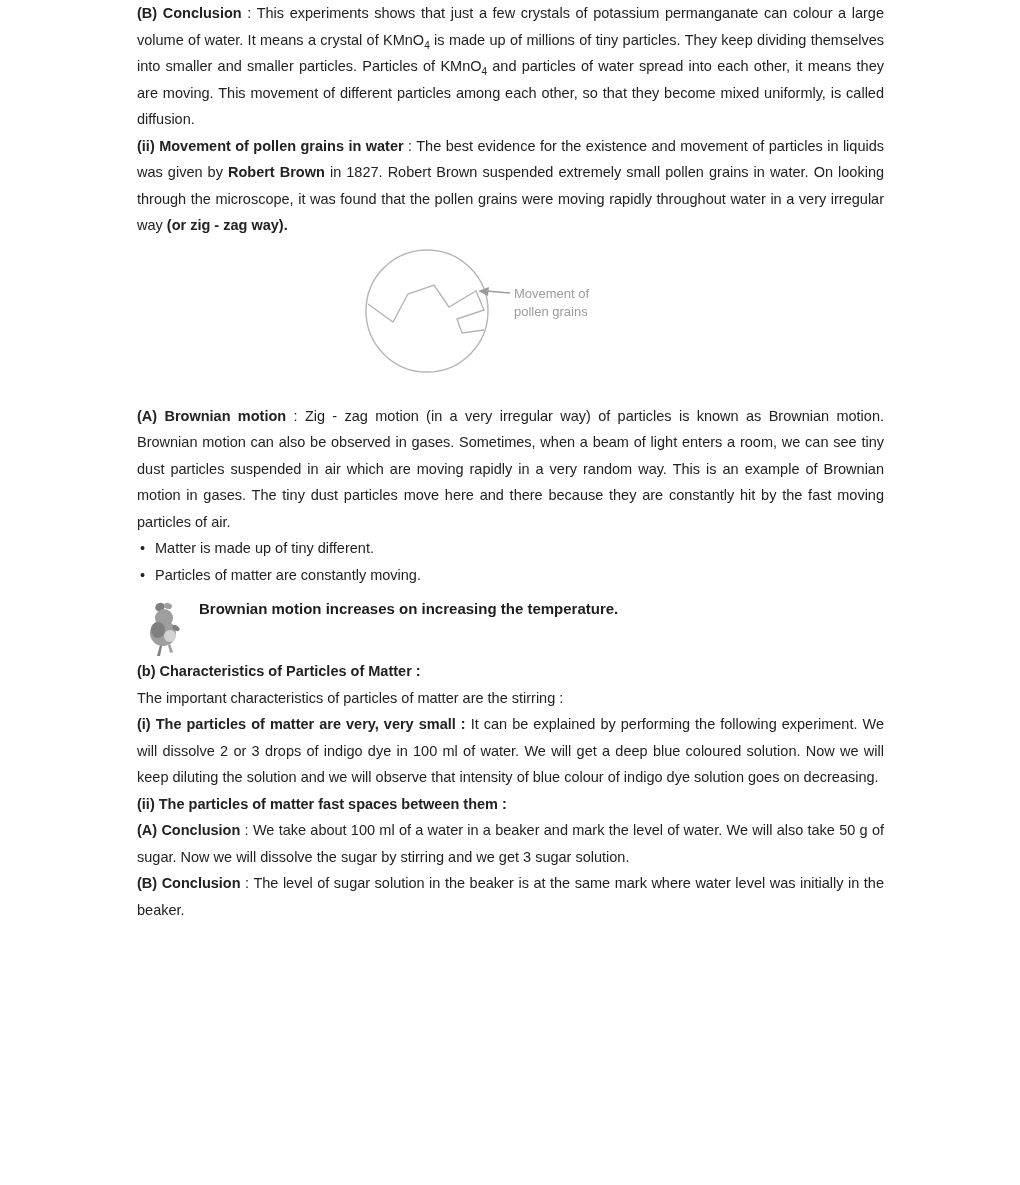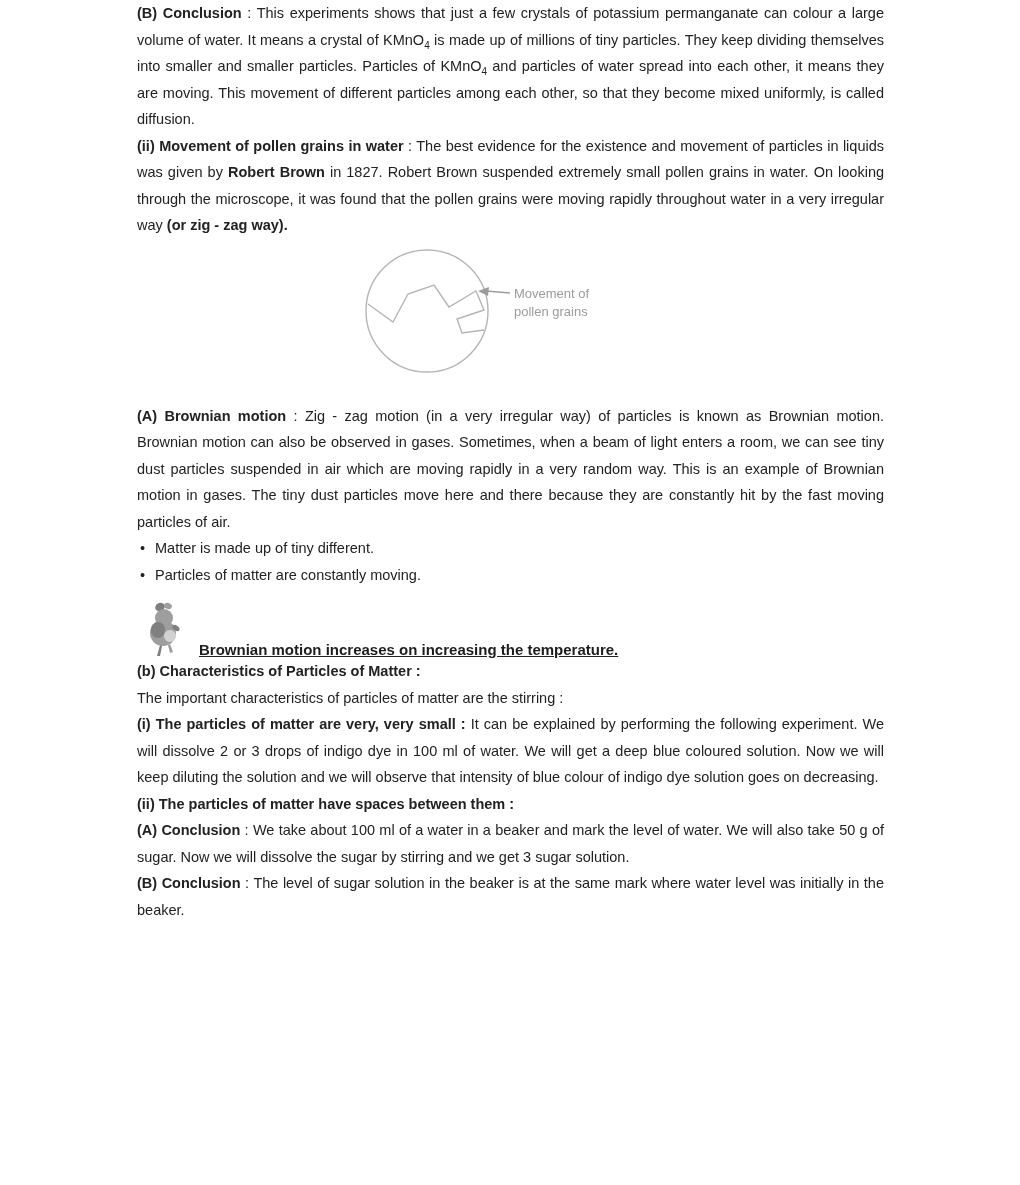--- a/index.html
+++ b/index.html
@@ -41,24 +41,23 @@
     line-height:26.5px;
     display:flex;
   }
   ul.bullets .dot{
     width:15px;
     flex:0 0 15px;
     padding-left:3px;
   }
   .note{
     display:flex;
-    align-items:flex-end;
+    align-items:flex-start;
     height:58px;
     margin:12px 0 0 0;
-    text-decoration:underline;
   }
   .note .mascot{
     flex:0 0 40px;
     margin-left:8px;
   }
   .note-text{
     font-weight:bold;
     font-size:15px;
     margin-left:14px;
     color:#1d1d1d;
@@ -115,20 +114,20 @@
       </svg>
       <div class="note-text">Brownian motion increases on increasing the temperature.</div>
     </div>
 
     <p class="body bold-line heading">(b) Characteristics of Particles of Matter :</p>
 
     <p class="body">The important characteristics of particles of matter are the stirring :</p>
 
     <p class="body"><b>(i) The particles of matter are very, very small :</b><span> It can be explained by performing the following experiment. We will dissolve 2 or 3 drops of indigo dye in 100 ml of water. We will get a deep blue coloured solution. Now we will keep diluting the solution and we will observe that intensity of blue colour of indigo dye solution goes on decreasing.</span></p>
 
-    <p class="body bold-line">(ii) The particles of matter have spaces between them :</p>
+    <p class="body bold-line">(ii) The particles of matter fast spaces between them :</p>
 
     <p class="body"><b>(A) Conclusion</b><span> : We take about 100 ml of a water in a beaker and mark the level of water. We will also take 50 g of sugar. Now we will dissolve the sugar by stirring and we get 3 sugar solution.</span></p>
 
     <p class="body"><b>(B) Conclusion</b><span> : The level of sugar solution in the beaker is at the same mark where water level was initially in the beaker.</span></p>
 
   </div>
 </div>
 
 </body></html>

